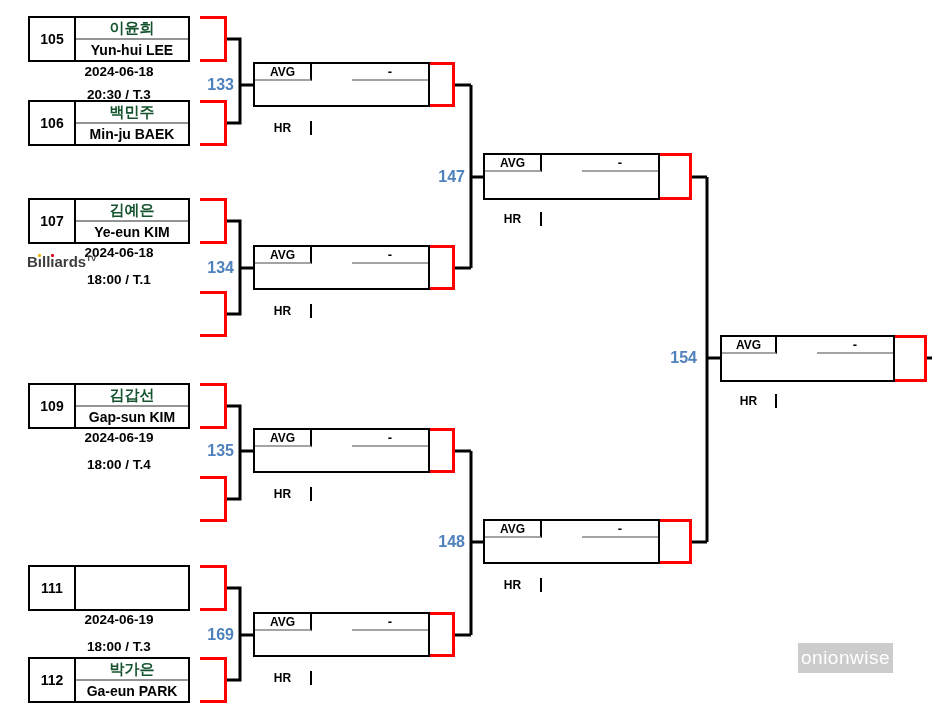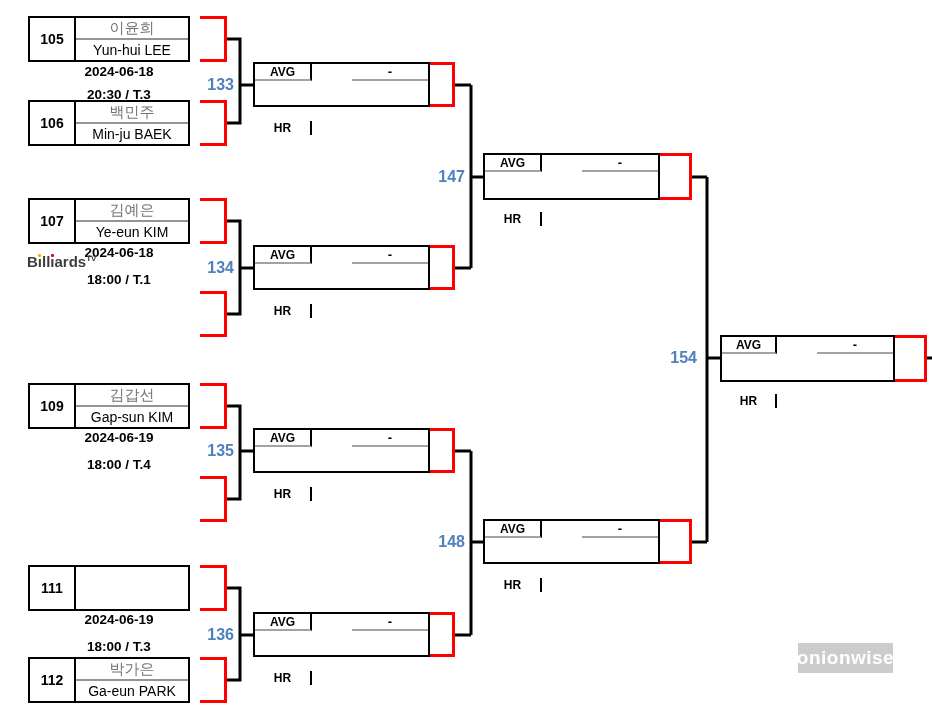--- a/index.html
+++ b/index.html
@@ -8,23 +8,23 @@
   .abs{position:absolute;}
   svg.connectors{left:0;top:0;pointer-events:none;}
 
   
   .pbox{display:flex;border:2px solid #000;box-sizing:border-box;background:#fff;
         width:162px;height:46px;left:28px;}
   .pnum{width:44px;border-right:2px solid #000;display:flex;align-items:center;
         justify-content:center;font-size:14px;font-weight:600;color:#000;}
   .pname{flex:1;display:flex;flex-direction:column;min-width:0;}
   .kr{flex:1.05;border-bottom:2px solid #949494;display:flex;align-items:center;
-      justify-content:center;font-size:15px;font-weight:400;color:#737373;}
+      justify-content:center;font-size:15px;font-weight:700;color:#14532d;}
   .en{flex:1;display:flex;align-items:center;justify-content:center;
-      font-size:14px;font-weight:400;color:#000;}
+      font-size:14px;font-weight:700;color:#000;}
 
   
   .annex{box-sizing:border-box;border:3px solid #fe0000;border-left:none;background:transparent;}
 
   
   .mbox{display:grid;grid-template-columns:57px 1fr;grid-template-rows:1fr 1fr;
         border:2px solid #000;box-sizing:border-box;background:#fff;gap:40px;}
   .mbox.final{grid-template-columns:55px 1fr;}
   .mlab{border-right:2px solid #000;display:flex;align-items:center;justify-content:center;
         font-size:12px;font-weight:700;color:#000;}
@@ -44,21 +44,21 @@
   .logo{left:27px;top:253px;font-size:15px;font-weight:800;color:#3d3d3d;white-space:nowrap;}
   .logo sup{font-size:8px;font-weight:800;vertical-align:6px;letter-spacing:0;}
   .li{position:relative;display:inline-block;}
   .li .dot{position:absolute;width:3px;height:3px;left:0.5px;top:1px;border-radius:1px;}
   .dot-y{background:#f0b400;}
   .dot-r{background:#e2001a;}
 
   
   .wm{left:798px;top:643px;width:95px;height:30px;background:#cccccc;color:#ffffff;
       display:flex;align-items:center;justify-content:center;font-size:19px;
-      font-weight:700;letter-spacing:0.5px;}
+      font-weight:400;letter-spacing:0.5px;}
 </style>
 </head>
 <body>
 
 <div class="stage">
 
   <svg class="abs connectors" width="932" height="712" viewBox="0 0 932 712">
     <g stroke="#000000" stroke-width="3" fill="none">
       <path d="M227 39 H240 V123 H227 M240 85 H253"></path>
       <path d="M227 221 H240 V314 H227 M240 268 H253"></path>
@@ -129,21 +129,21 @@
   <div class="abs sched" style="top:245px">2024-06-18</div>
   <div class="abs sched" style="top:272px">18:00 / T.1</div>
   <div class="abs sched" style="top:430px">2024-06-19</div>
   <div class="abs sched" style="top:457px">18:00 / T.4</div>
   <div class="abs sched" style="top:612px">2024-06-19</div>
   <div class="abs sched" style="top:639px">18:00 / T.3</div>
 
   <div class="abs mno" style="left:190px;top:74px">133</div>
   <div class="abs mno" style="left:190px;top:257px">134</div>
   <div class="abs mno" style="left:190px;top:440px">135</div>
-  <div class="abs mno" style="left:190px;top:624px">136</div>
+  <div class="abs mno" style="left:190px;top:624px">169</div>
   <div class="abs mno" style="left:421px;top:166px">147</div>
   <div class="abs mno" style="left:421px;top:531px">148</div>
   <div class="abs mno" style="left:653px;top:347px">154</div>
 
   <div class="abs mbox" style="left:253px;top:62px;width:177px;height:45px">
     <div class="mlab gb">AVG</div>
     <div class="mval gb">-</div>
     <div class="mlab">HR</div>
     <div class="mval"></div>
   </div>

